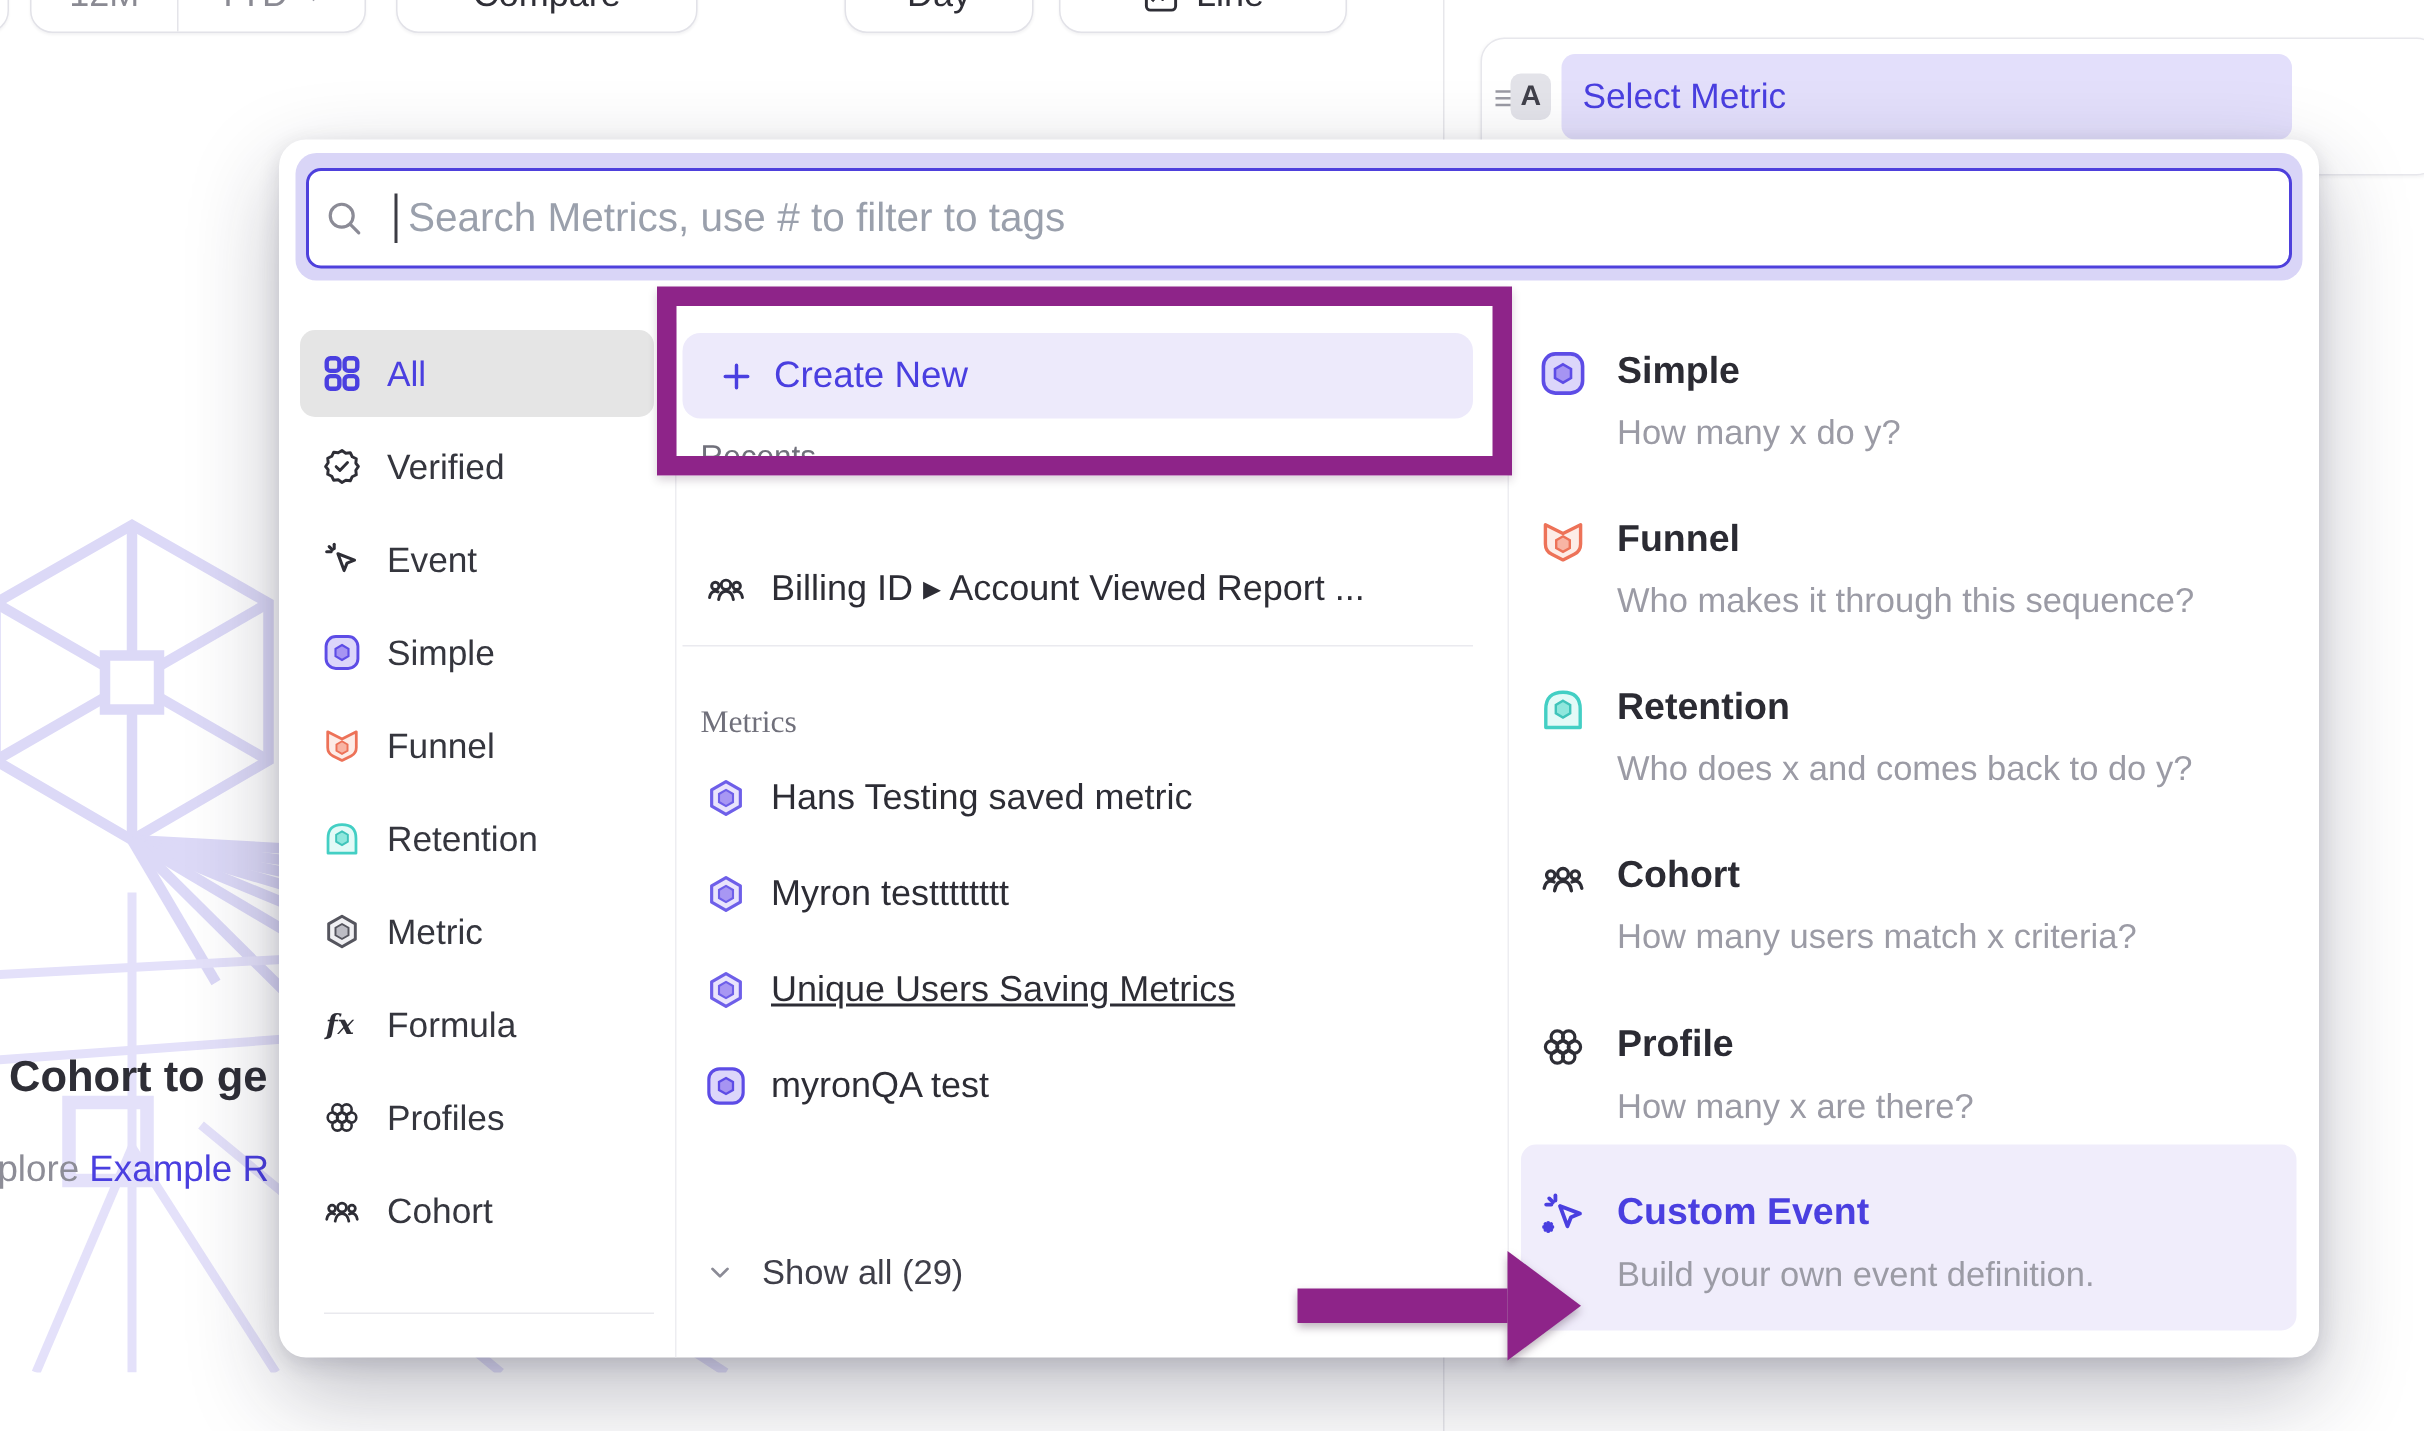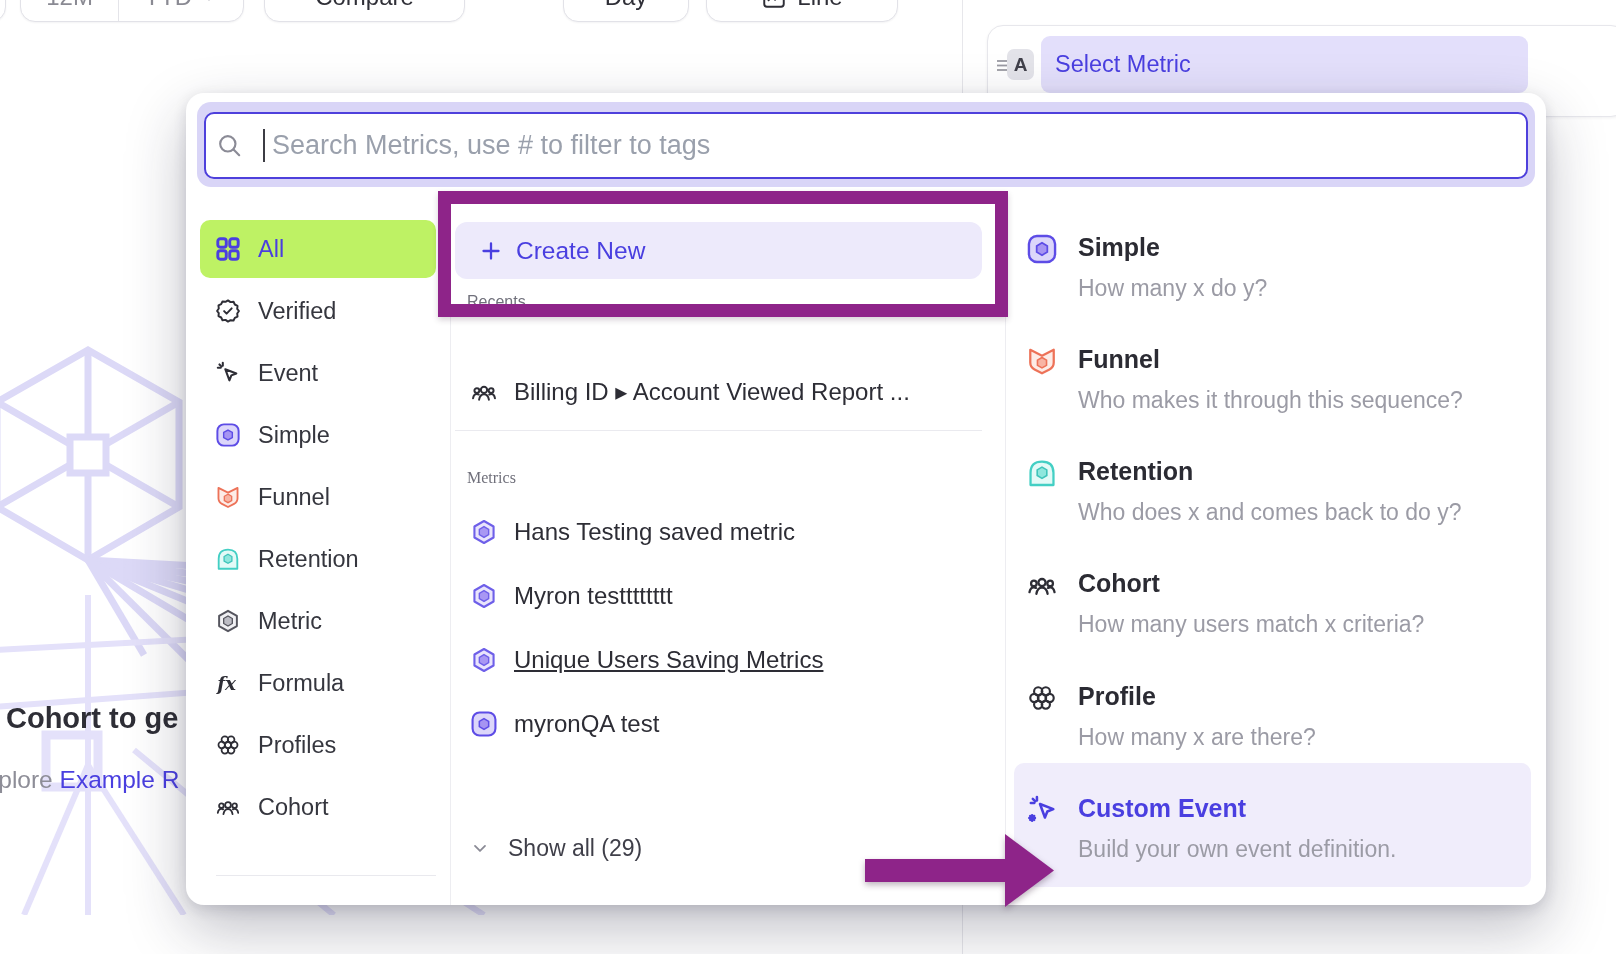--- a/index.html
+++ b/index.html
@@ -43,29 +43,29 @@
     font-family:"Liberation Sans", sans-serif; font-size:27px; color:#2d2d35; outline:none; }
   .search-input::placeholder { color:#9aa0ac; }
   .search-icon { position:absolute; left:30px; top:39px; width:27px; height:27px; pointer-events:none; }
   .caret { position:absolute; left:77px; top:36px; width:2px; height:33px; background:#3c3c44; }
 
   .col-div { position:absolute; top:122px; width:1px; height:690px; background:#ededf1; }
 
   
   .side-item { position:absolute; left:14px; width:236px; height:58px; display:flex; align-items:center;
     gap:17px; padding-left:15px; font-size:23.5px; color:#35363e; border-radius:10px; cursor:pointer; }
-  .side-item.sel { background:#bef264; color:#4a3fe0; font-weight:500; }
+  .side-item.sel { background:#e5e5e5; color:#4a3fe0; font-weight:500; }
   .side-item svg, .mrow svg, .type-icon svg { flex:none; display:block; }
   .side-div { position:absolute; left:30px; top:782px; width:220px; height:1px; background:#e9e9ee; }
 
   
   .create-btn { position:absolute; left:269px; top:129px; width:527px; height:57px; background:#edeafb;
     border-radius:12px; display:flex; align-items:center; gap:13px; padding-left:24px;
     font-size:24.5px; font-weight:500; color:#4a3fe0; cursor:pointer; }
-  .sec-label { position:absolute; left:281px; font-size:16px; color:#70707b; }
+  .sec-label { position:absolute; left:281px; font-size:21px; color:#70707b; }
   .mrow { position:absolute; left:269px; width:527px; height:50px; display:flex; align-items:center;
     gap:16px; padding-left:15px; font-size:24px; font-weight:500; color:#2d2d35; cursor:pointer; white-space:nowrap; }
   .mid-div { position:absolute; left:269px; top:337px; width:527px; height:1px; background:#eaeaef; }
   .showall { position:absolute; left:269px; top:735px; width:320px; height:40px; display:flex; align-items:center;
     gap:18px; padding-left:15px; font-size:23px; font-weight:500; color:#3f3f49; cursor:pointer; }
 
   
   .type-row { position:absolute; left:828px; width:518px; height:76px; cursor:pointer; }
   .type-icon { position:absolute; left:12px; top:0; width:32px; height:32px; }
   .type-title { position:absolute; left:64px; top:0; font-size:25px; font-weight:600; color:#2b2b33; white-space:nowrap; }

